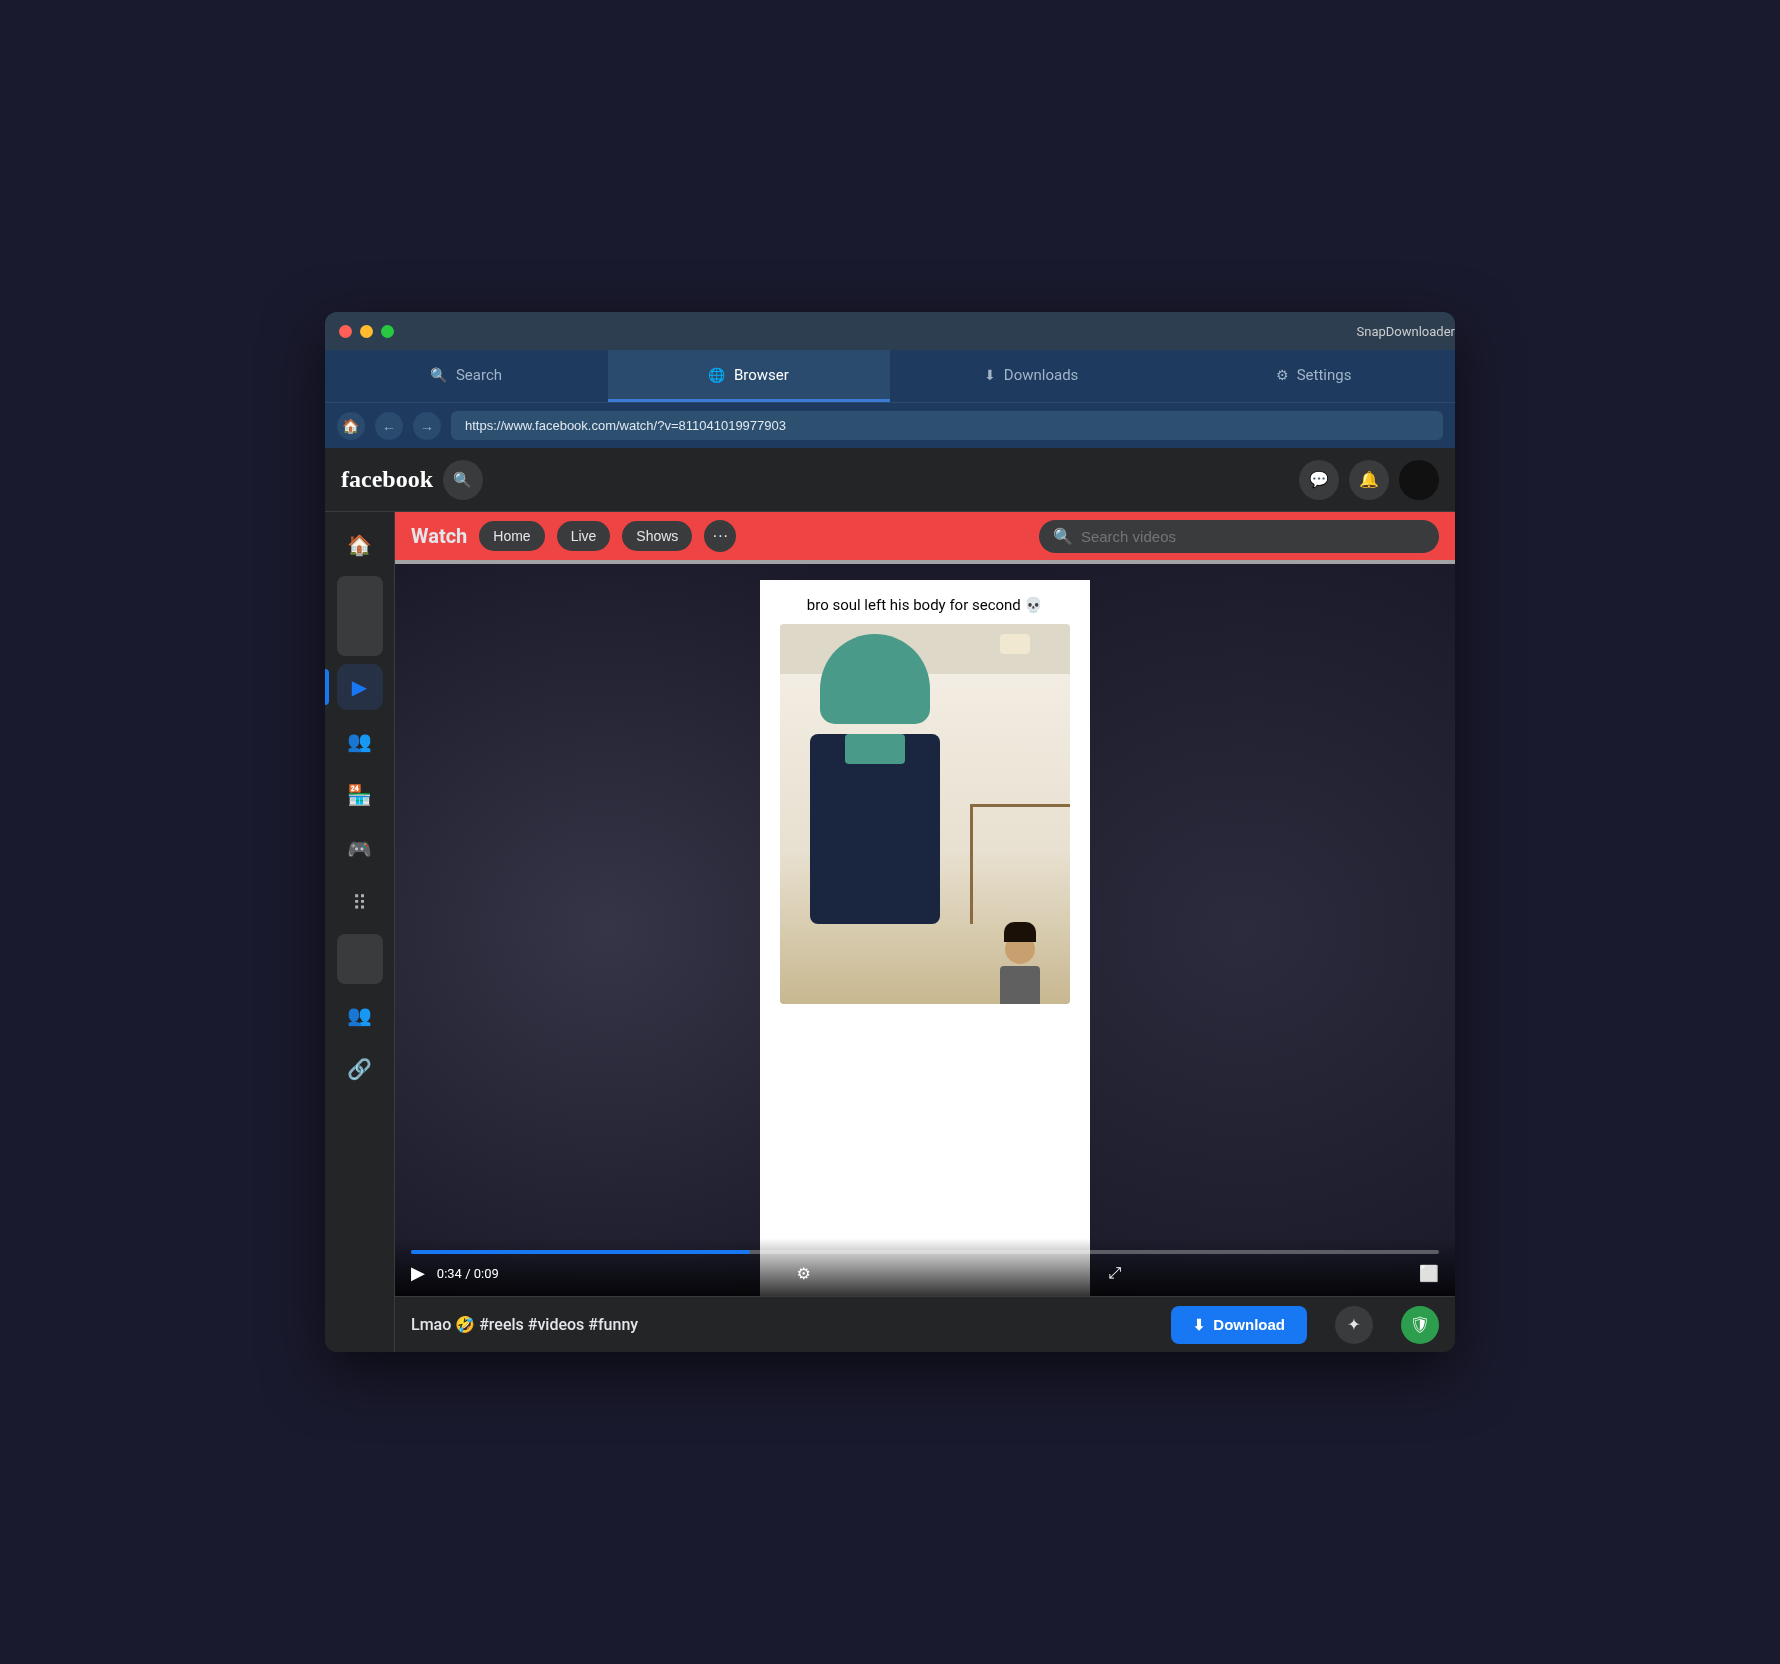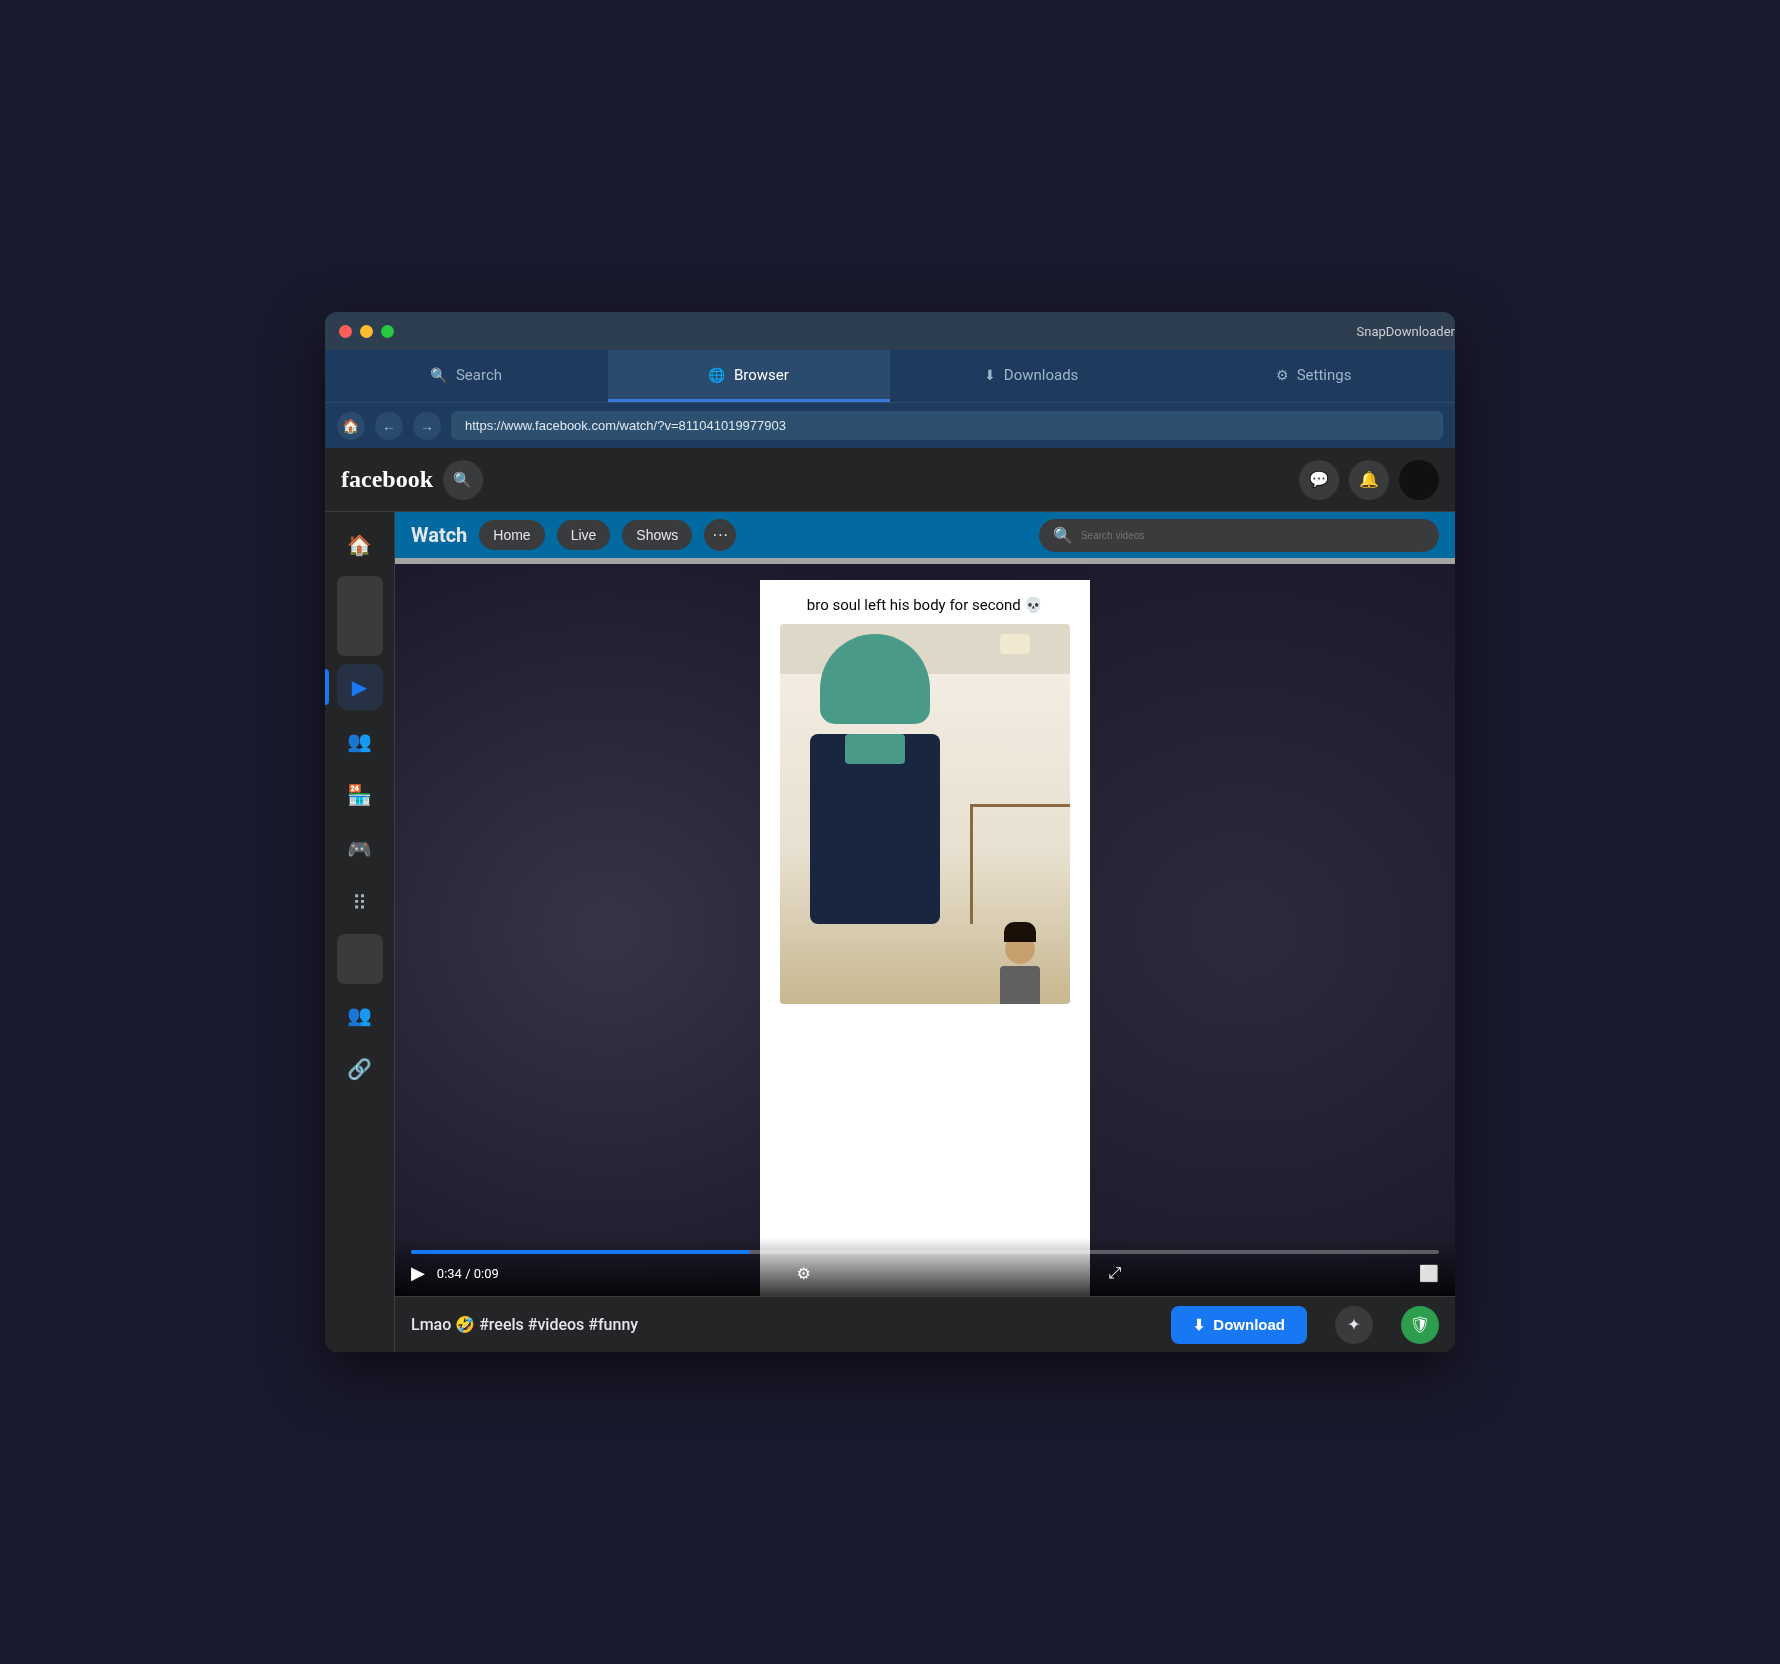--- a/index.html
+++ b/index.html
@@ -218,28 +218,28 @@
       border-radius: 8px;
     }
     .sidebar-dark-rect-sm {
       width: 46px;
       height: 50px;
       background: #3a3b3c;
       border-radius: 8px;
     }
     
     .watch-bar {
-      background: #0369a1;
+      background: #ef4444;
       height: 52px;
       display: flex;
       align-items: center;
       padding: 0 16px;
       gap: 12px;
       flex-shrink: 0;
-      border-bottom: 6px solid #a3a3a3;
+      border-bottom: 4px solid #a3a3a3;
     }
     .watch-title {
       color: #e4e6eb;
       font-size: 20px;
       font-weight: 700;
     }
     .watch-tab {
       background: #3a3b3c;
       border: none;
       color: #e4e6eb;
@@ -269,21 +269,21 @@
       border-radius: 20px;
       padding: 7px 14px;
       gap: 8px;
       flex: 1;
       max-width: 400px;
     }
     .watch-search input {
       background: none;
       border: none;
       color: #b0b3b8;
-      font-size: 10px;
+      font-size: 15px;
       outline: none;
       width: 100%;
     }
     
     .video-area {
       flex: 1;
       position: relative;
       background: #000;
       overflow: hidden;
     }

